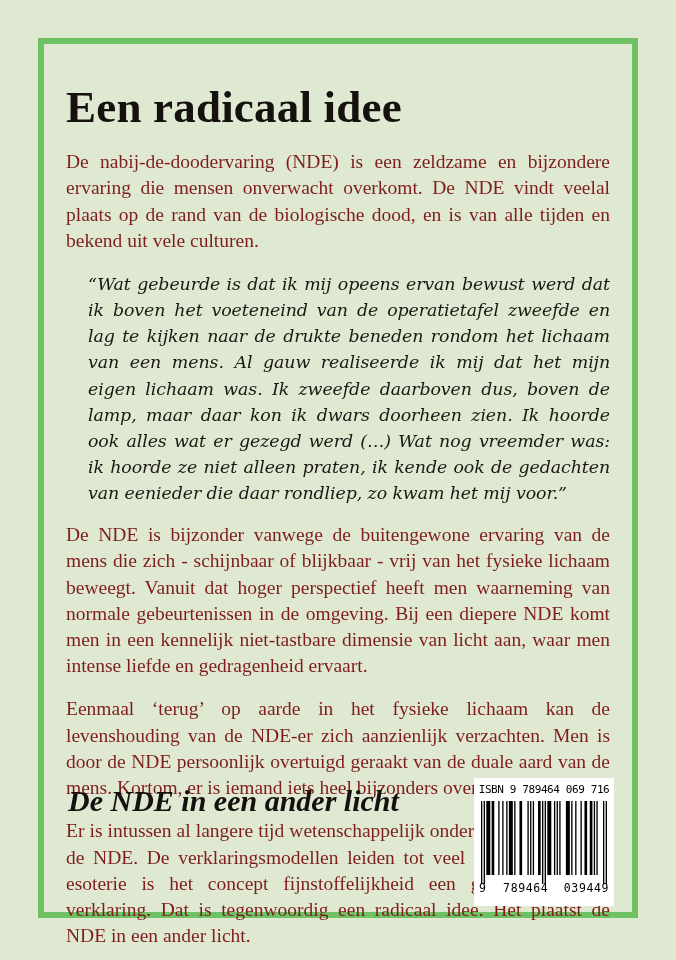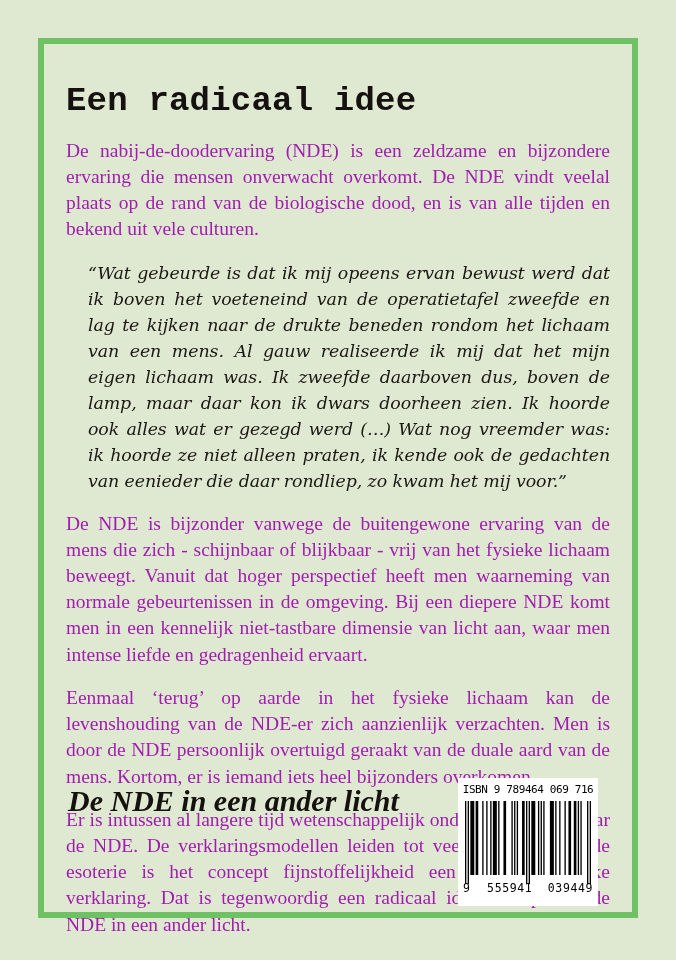--- a/index.html
+++ b/index.html
@@ -38,34 +38,34 @@
   
   .content {
     position: absolute;
     left: 66px;
     top: 84px;
     width: 544px;
     height: 800px;
   }
 
   .page-title {
-    font-family: Liberation Mono, monospace;
+    font-family: Liberation Serif, serif;
     font-weight: 700;
-    font-size: 34px;
+    font-size: 45px;
     line-height: 1.05;
     letter-spacing: 0.2px;
     color: #14110f;
     margin: 0 0 18px 0;
     padding: 0;
   }
 
   p.body-par {
     font-size: 19.5px;
     line-height: 1.345;
-    color: #a21caf;
+    color: #7f1d1d;
     text-align: justify;
     margin: 0 0 17px 0;
     padding: 0;
     hyphens: none;
   }
   p.body-par:last-of-type { margin-bottom: 0; }
 
   
   .quote-block {
     margin: 6px 0 16px 0;
@@ -100,21 +100,21 @@
     font-weight: 700;
     font-size: 30px;
     line-height: 1.15;
     color: #14110f;
     white-space: nowrap;
   }
 
   
   .barcode-box {
     position: absolute;
-    left: 392px;
+    left: 408px;
     top: 0px;
     width: 140px;
     height: 128px;
     background: #ffffff;
     padding: 0;
     box-sizing: border-box;
   }
   .isbn-text {
     position: absolute;
     left: 0;
@@ -216,21 +216,21 @@
             <rect x="108.76" y="0" width="2.65" height="74"></rect>
             <rect x="112.74" y="0" width="1.33" height="74"></rect>
             <rect x="115.39" y="0" width="1.33" height="74"></rect>
             <rect x="122.02" y="0" width="1.33" height="83"></rect>
             <rect x="124.67" y="0" width="1.33" height="83"></rect>
           </g>
       </svg>
 
       <div class="digits-row">
         <span class="dg-lead">9</span>
-        <span>555941</span>
+        <span>789464</span>
         <span>039449</span>
       </div>
 
     </div>
 
   </div>
 
 </div>
 
 </body></html>

